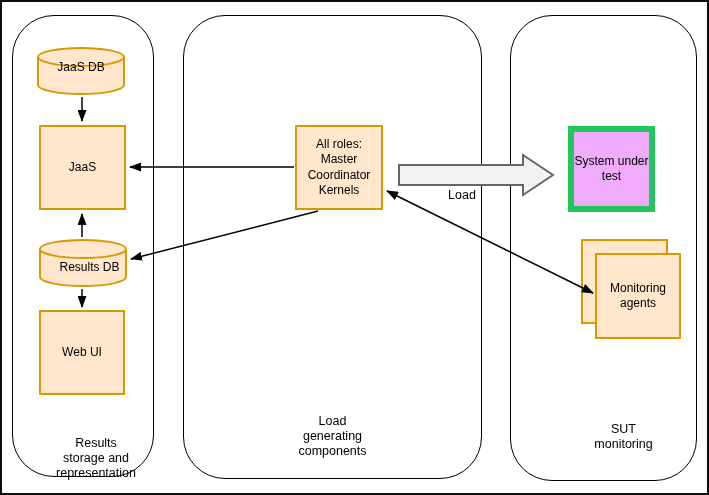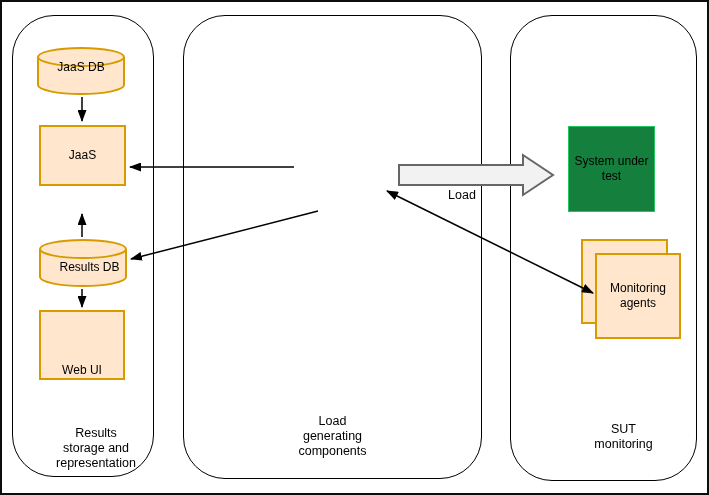--- a/index.html
+++ b/index.html
@@ -13,34 +13,34 @@
     background:transparent;box-sizing:border-box;
   }
   .c-left{left:10px;top:13px;width:142px;height:462px;}
   .c-mid{left:181px;top:13px;width:299px;height:464px;}
   .c-right{left:508px;top:13px;width:187px;height:466px;}
 
   .col-label{
     position:absolute;text-align:center;white-space:pre-line;
     font-size:12.5px;line-height:15px;
   }
-  .cl-left{left:10px;top:424px;width:168px;}
+  .cl-left{left:10px;top:434px;width:168px;}
   .cl-mid{left:181px;top:412px;width:299px;}
   .cl-right{left:528px;top:420px;width:187px;}
 
   .node{
     position:absolute;box-sizing:border-box;display:flex;
     align-items:center;justify-content:center;text-align:center;
     font-size:12px;line-height:15.5px;white-space:pre-line;z-index:2;
   }
   .orange{background:#FFE6CC;border:2px solid #D79B00;}
-  .blue{background:#15803d;border:1px solid #22c55e;}
+  .blue{background:#f0abfc;border:6px solid #22c55e;}
 
-  .n-jaas{left:37px;top:123px;width:87px;height:61px;}
-  .n-webui{left:37px;top:308px;width:86px;height:70px;align-items:flex-end;}
+  .n-jaas{left:37px;top:123px;width:87px;height:85px;}
+  .n-webui{left:37px;top:308px;width:86px;height:85px;}
   .n-allroles{left:293px;top:123px;width:88px;height:85px;}
   .n-sut{left:566px;top:124px;width:87px;height:86px;}
   .n-mon-back{left:579px;top:237px;width:87px;height:85px;}
   .n-mon-front{left:593px;top:251px;width:86px;height:86px;}
 
   .cylinder{position:absolute;z-index:2;}
   .cyl-jaasdb{left:35px;top:45px;width:88px;height:31px;}
   .cyl-results{left:37px;top:237px;width:101px;height:48px;}
   .cyl-label{
     position:absolute;left:0;right:0;top:8px;bottom:0;
@@ -91,20 +91,26 @@
       <path d="M1 10 v28 a43 9 0 0 0 86 0 v-28" fill="#FFE6CC" stroke="#D79B00" stroke-width="2"></path>
       <ellipse cx="44" cy="10" rx="43" ry="9" fill="#FFE6CC" stroke="#D79B00" stroke-width="2"></ellipse>
     </svg>
     <div class="cyl-label">Results DB</div>
   </div>
 
   <div class="node orange n-webui">
     <span>Web UI</span>
   </div>
 
+  <div class="node orange n-allroles">
+    <span>All roles:
+Master
+Coordinator
+Kernels</span>
+  </div>
 
   <div class="node blue n-sut">
     <span>System under
 test</span>
   </div>
 
   <div class="node orange n-mon-back"></div>
   <div class="node orange n-mon-front">
     <span>Monitoring
 agents</span>

